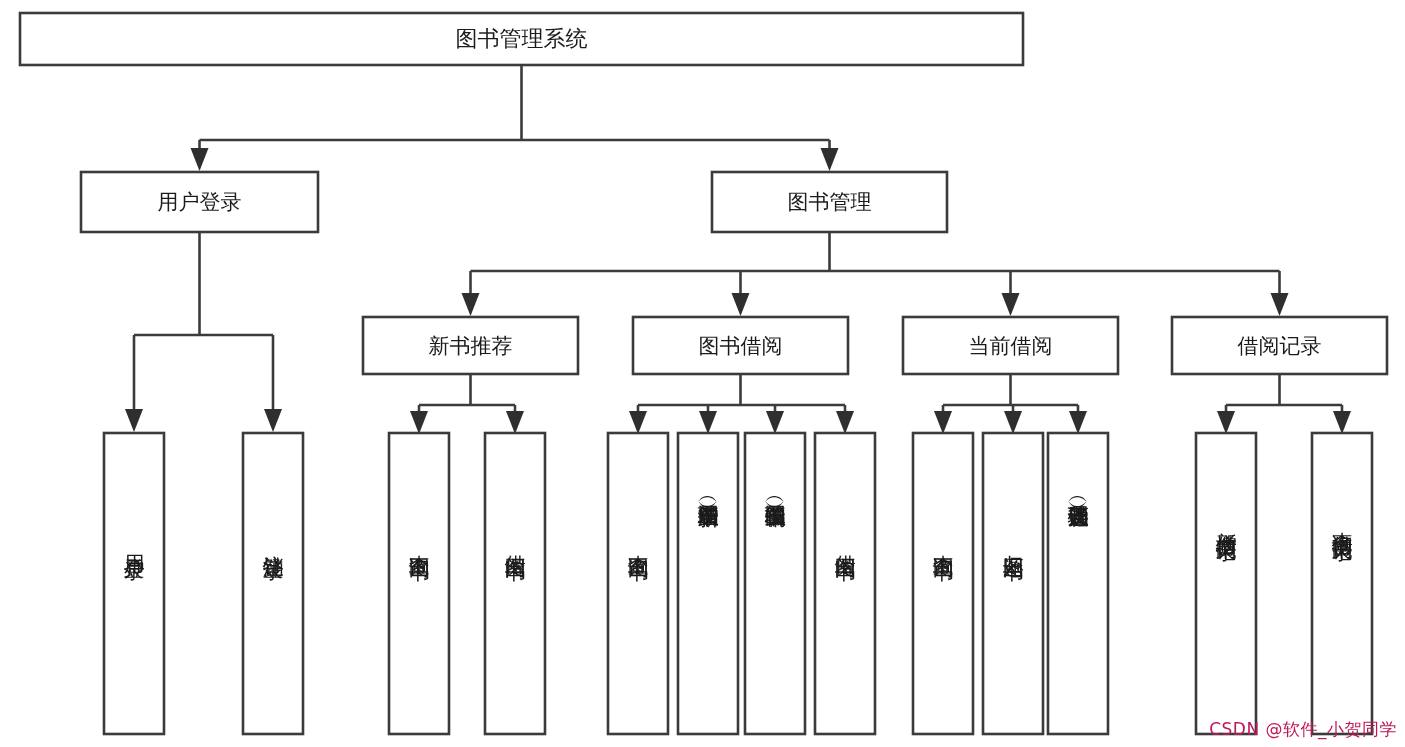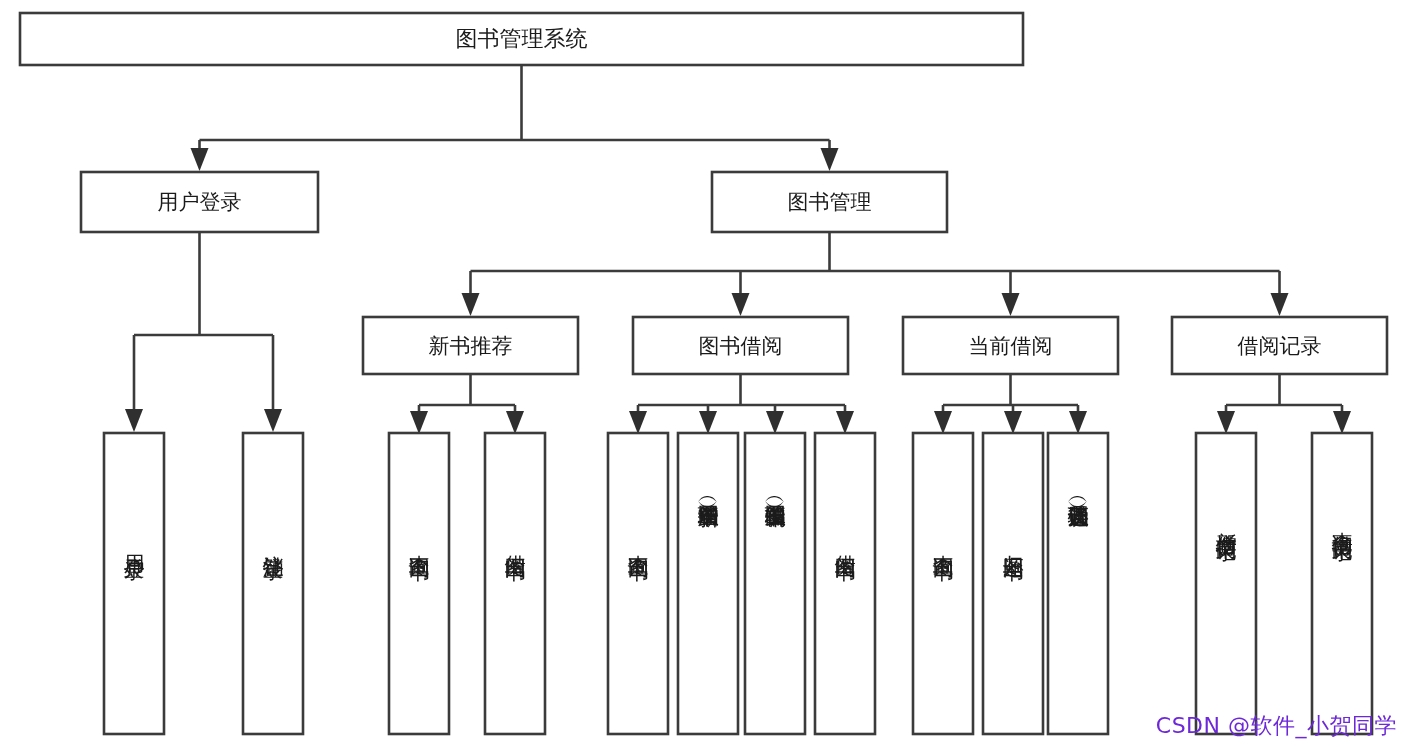--- a/index.html
+++ b/index.html
@@ -75,22 +75,22 @@
     line-height: 1.06;
     letter-spacing: 2px;
     color: #1b1b1b;
     white-space: nowrap;
   }
   .watermark {
     position: absolute;
     right: 8px;
     bottom: 6px;
     font-family: "DejaVu Sans", "Liberation Sans", sans-serif;
-    font-size: 22px;
-    color: #6d28d9;
+    font-size: 17px;
+    color: #be185d;
     letter-spacing: 0.5px;
     user-select: none;
   }
 </style>
 </head>
 <body>
 
 <div id="diagram-root">
 
   <svg class="diagram-svg" id="diagram-svg" viewBox="0 0 1405 747" xmlns="http://www.w3.org/2000/svg">

